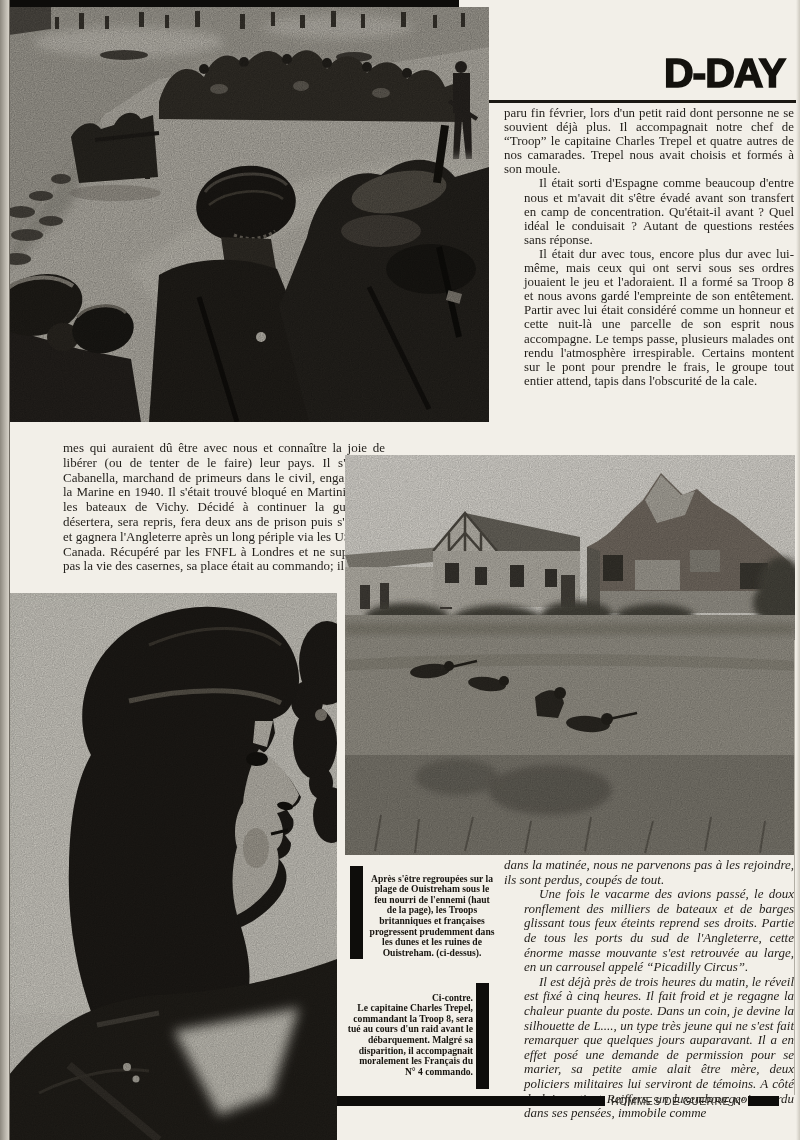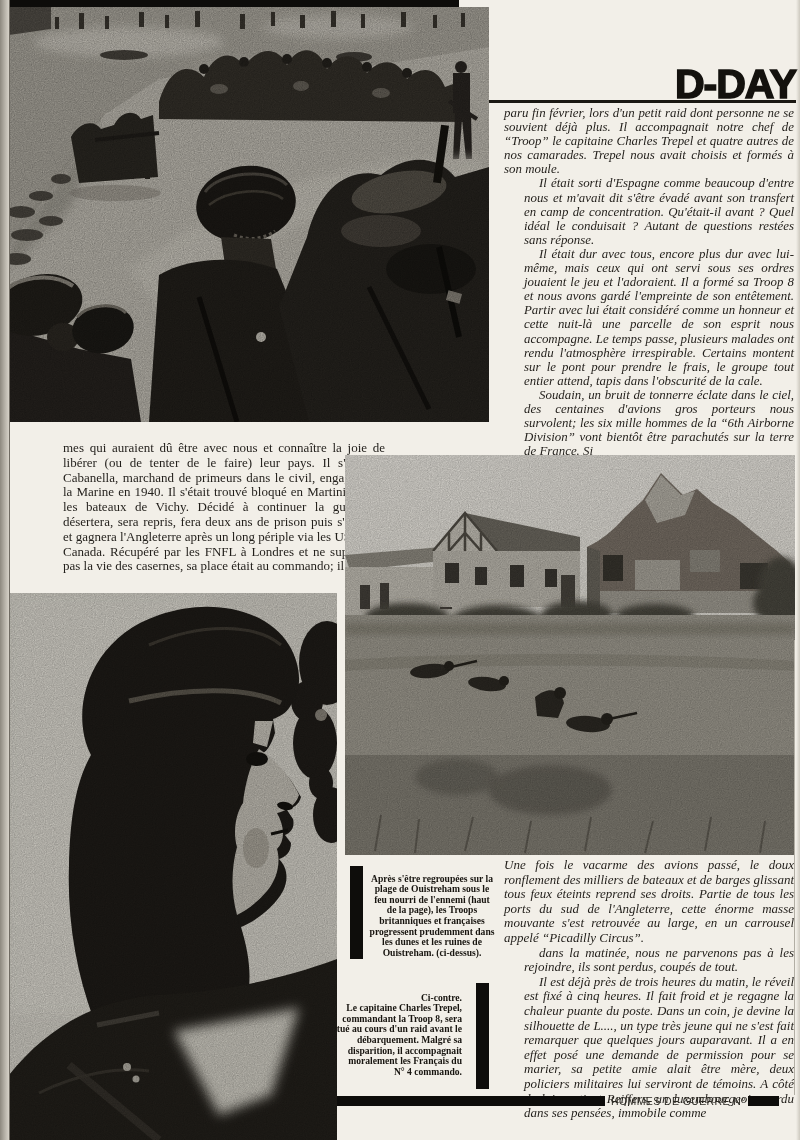--- a/index.html
+++ b/index.html
@@ -15,38 +15,38 @@
   #edge-right-line{left:794px;top:640px;width:1px;height:455px;background:#b2aea4;}
 
   #top-bar{left:9px;top:0;width:450px;height:7px;background:#0d0c0a;}
 
   figure{margin:0;padding:0;}
   #photo-beach{left:9px;top:7px;width:480px;height:415px;}
   #photo-ruins{left:345px;top:455px;width:450px;height:400px;}
   #photo-portrait{left:9px;top:593px;width:328px;height:547px;}
   figure svg{display:block;width:100%;height:100%;}
 
-  #page-title{left:0;top:53px;width:785px;text-align:right;margin:11px;
+  #page-title{left:0;top:53px;width:785px;text-align:right;margin:0;
     font-family:"Liberation Sans", sans-serif;font-weight:700;font-size:41px;line-height:1;
     letter-spacing:-1px;color:#14120e;-webkit-text-stroke:1.6px #14120e;}
   #title-rule{left:489px;top:100px;width:307px;height:3px;background:#1a1812;}
 
   .col{position:absolute;text-align:justify;}
   .col p{margin:0;}
   .col p + p{text-indent:15px;margin-left:20px;}
-  #col-right-top{left:504px;top:106px;width:290px;font-style:italic;
+  #col-right-top{left:504px;top:106px;width:290px;
     font-size:12.9px;line-height:14.1px;}
   #col-left-mid{left:63px;top:441px;width:322px;font-size:13px;line-height:14.8px;}
   #col-right-bottom{left:504px;top:858px;width:290px;font-style:italic;
     font-size:13px;line-height:14.6px;}
 
   .cap{position:absolute;font-weight:bold;font-size:9.6px;line-height:10.6px;color:#17140f;}
   #caption-beach-bar{left:350px;top:866px;width:13px;height:93px;background:#0e0d0b;}
   #caption-beach{left:369px;top:864px;width:126px;text-align:center;}
-  #caption-portrait{left:336px;top:983px;width:126px;text-align:right;white-space:pre-line;}
+  #caption-portrait{left:347px;top:983px;width:126px;text-align:right;white-space:pre-line;}
   #caption-portrait-bar{left:476px;top:983px;width:13px;height:106px;background:#0e0d0b;}
 
   #footer-bar-long{left:337px;top:1096px;width:268px;height:10px;background:#0d0c0a;}
   #footer-text{left:611px;top:1095px;font-family:"Liberation Sans", sans-serif;
     font-size:10.5px;line-height:12px;letter-spacing:.4px;color:#2c2a24;}
   #footer-bar-short{left:748px;top:1096px;width:31px;height:10px;background:#0d0c0a;}
 </style>
 </head>
 <body>
 
@@ -160,21 +160,20 @@
     </svg>
   </figure>
 
   <h1 id="page-title" class="abs">D-DAY</h1>
   <div id="title-rule" class="abs"></div>
 
   <section id="col-right-top" class="col">
     <p>paru fin février, lors d'un petit raid dont personne ne se souvient déjà plus. Il accompagnait notre chef de “Troop” le capitaine Charles Trepel et quatre autres de nos camarades. Trepel nous avait choisis et formés à son moule.</p>
     <p>Il était sorti d'Espagne comme beaucoup d'entre nous et m'avait dit s'être évadé avant son transfert en camp de concentration. Qu'était-il avant ? Quel idéal le conduisait ? Autant de questions restées sans réponse.</p>
     <p>Il était dur avec tous, encore plus dur avec lui-même, mais ceux qui ont servi sous ses ordres jouaient le jeu et l'adoraient. Il a formé sa Troop 8 et nous avons gardé l'empreinte de son entêtement. Partir avec lui était considéré comme un honneur et cette nuit-là une parcelle de son esprit nous accompagne. Le temps passe, plusieurs malades ont rendu l'atmosphère irrespirable. Certains montent sur le pont pour prendre le frais, le groupe tout entier attend, tapis dans l'obscurité de la cale.</p>
-    <p>Soudain, un bruit de tonnerre éclate dans le ciel, des centaines d'avions gros porteurs nous survolent; les six mille hommes de la “6th Airborne Division” vont bientôt être parachutés sur la terre de France. Si</p>
   </section>
 
   <section id="col-left-mid" class="col">
     <p>mes qui auraient dû être avec nous et connaître la joie de libérer (ou de tenter de le faire) leur pays. Il s'agit de Cabanella, marchand de primeurs dans le civil, engagé dans la Marine en 1940. Il s'était trouvé bloqué en Martinique sur les bateaux de Vichy. Décidé à continuer la guerre, il désertera, sera repris, fera deux ans de prison puis s'évadera et gagnera l'Angleterre après un long périple via les USA et le Canada. Récupéré par les FNFL à Londres et ne supportant pas la vie des casernes, sa place était au commando; il a dis-</p>
   </section>
 
   <figure id="photo-ruins" class="abs">
     <svg viewBox="0 0 450 400" preserveAspectRatio="none" role="img" aria-label="Soldats progressant dans l'herbe devant les maisons en ruines de Ouistreham">
       <defs>
         <filter id="g2">
@@ -311,22 +310,22 @@
   </figure>
 
   <div id="caption-beach-bar" class="abs"></div>
   <p id="caption-beach" class="cap">Après s'être regroupées sur la plage de Ouistreham sous le feu nourri de l'ennemi (haut de la page), les Troops britanniques et françaises progressent prudemment dans les dunes et les ruines de Ouistreham. (ci-dessus).</p>
 
   <p id="caption-portrait" class="cap">Ci-contre.
 Le capitaine Charles Trepel, commandant la Troop 8, sera tué au cours d'un raid avant le débarquement. Malgré sa disparition, il accompagnait moralement les Français du N° 4 commando.</p>
   <div id="caption-portrait-bar" class="abs"></div>
 
   <section id="col-right-bottom" class="col">
+    <p>dans la matinée, nous ne parvenons pas à les rejoindre, ils sont perdus, coupés de tout.</p>
     <p>Une fois le vacarme des avions passé, le doux ronflement des milliers de bateaux et de barges glissant tous feux éteints reprend ses droits. Partie de tous les ports du sud de l'Angleterre, cette énorme masse mouvante s'est retrouvée au large, en un carrousel appelé “Picadilly Circus”.</p>
-    <p>dans la matinée, nous ne parvenons pas à les rejoindre, ils sont perdus, coupés de tout.</p>
     <p>Il est déjà près de trois heures du matin, le réveil est fixé à cinq heures. Il fait froid et je regagne la chaleur puante du poste. Dans un coin, je devine la silhouette de L...., un type très jeune qui ne s'est fait remarquer que quelques jours auparavant. Il a en effet posé une demande de permission pour se marier, sa petite amie alait être mère, deux policiers militaires lui serviront de témoins. A côté de lui, se tient Reiffers, un luxembourgeois, perdu dans ses pensées, immobile comme</p>
   </section>
 
   <div id="edge-right-line" class="abs"></div>
 
   <div id="footer-bar-long" class="abs"></div>
   <div id="footer-text" class="abs">HOMMES DE GUERRE N° 19</div>
   <div id="footer-bar-short" class="abs"></div>
 
   <div id="edge-left" class="abs"></div>

